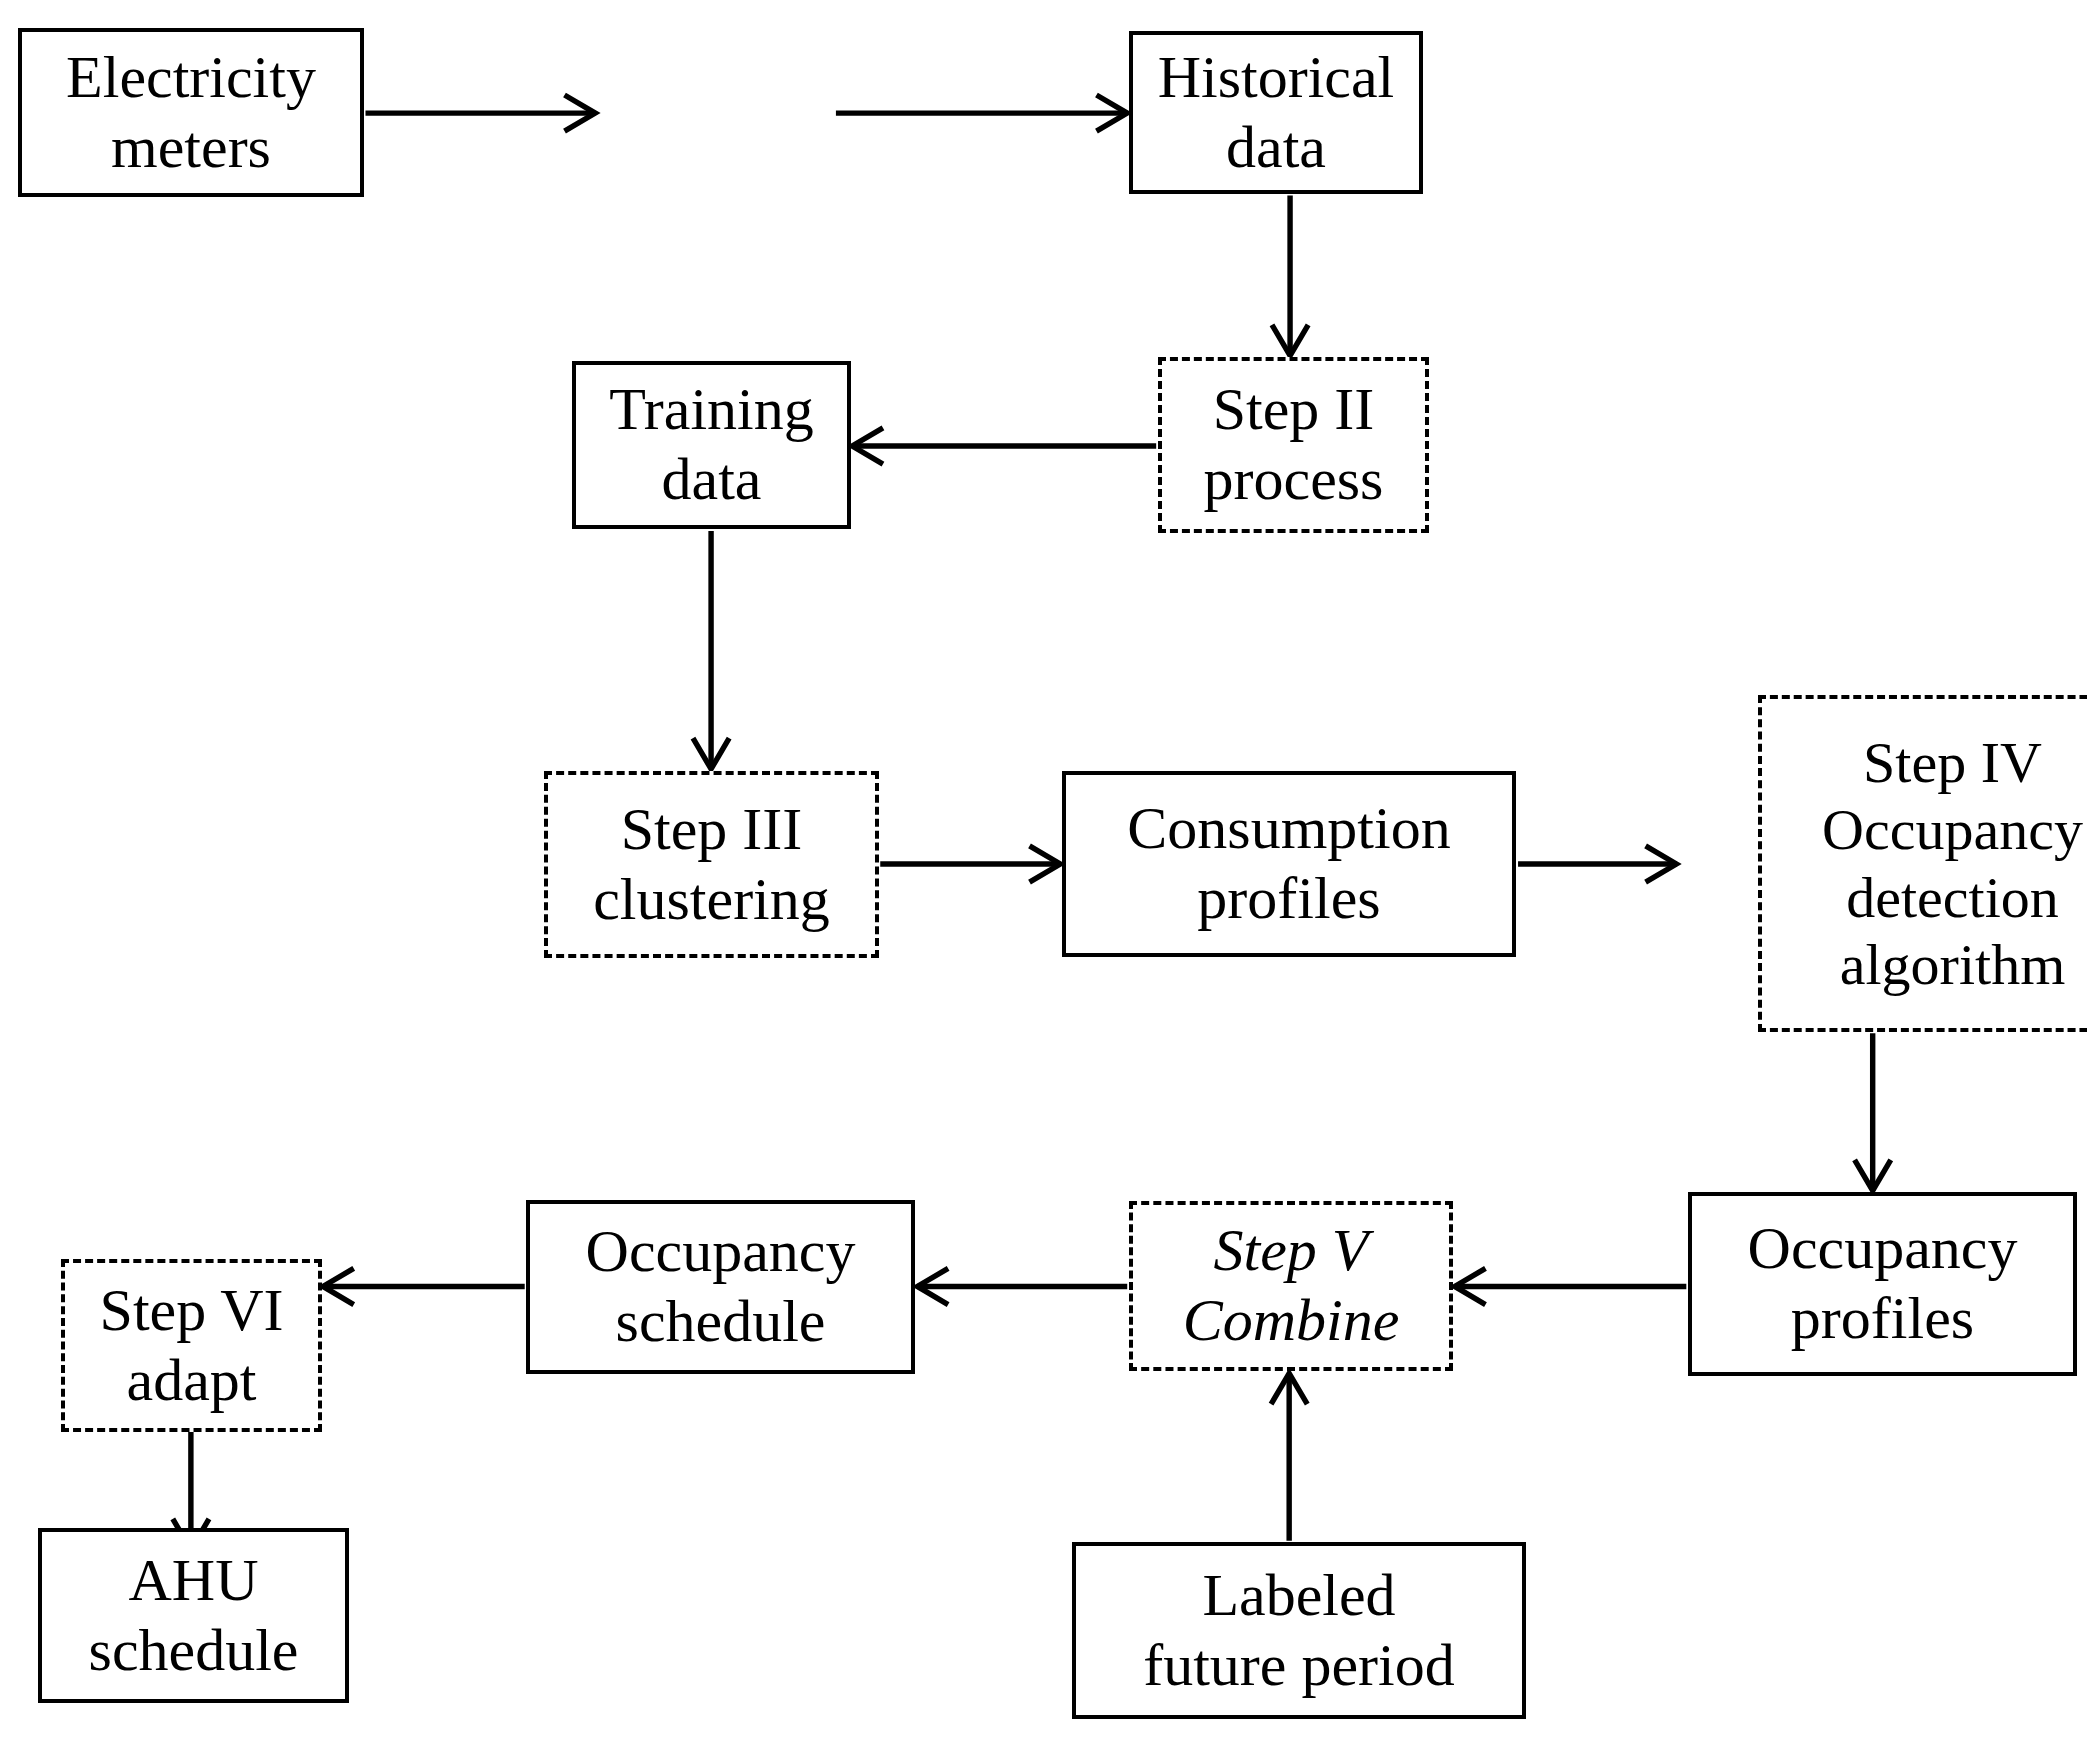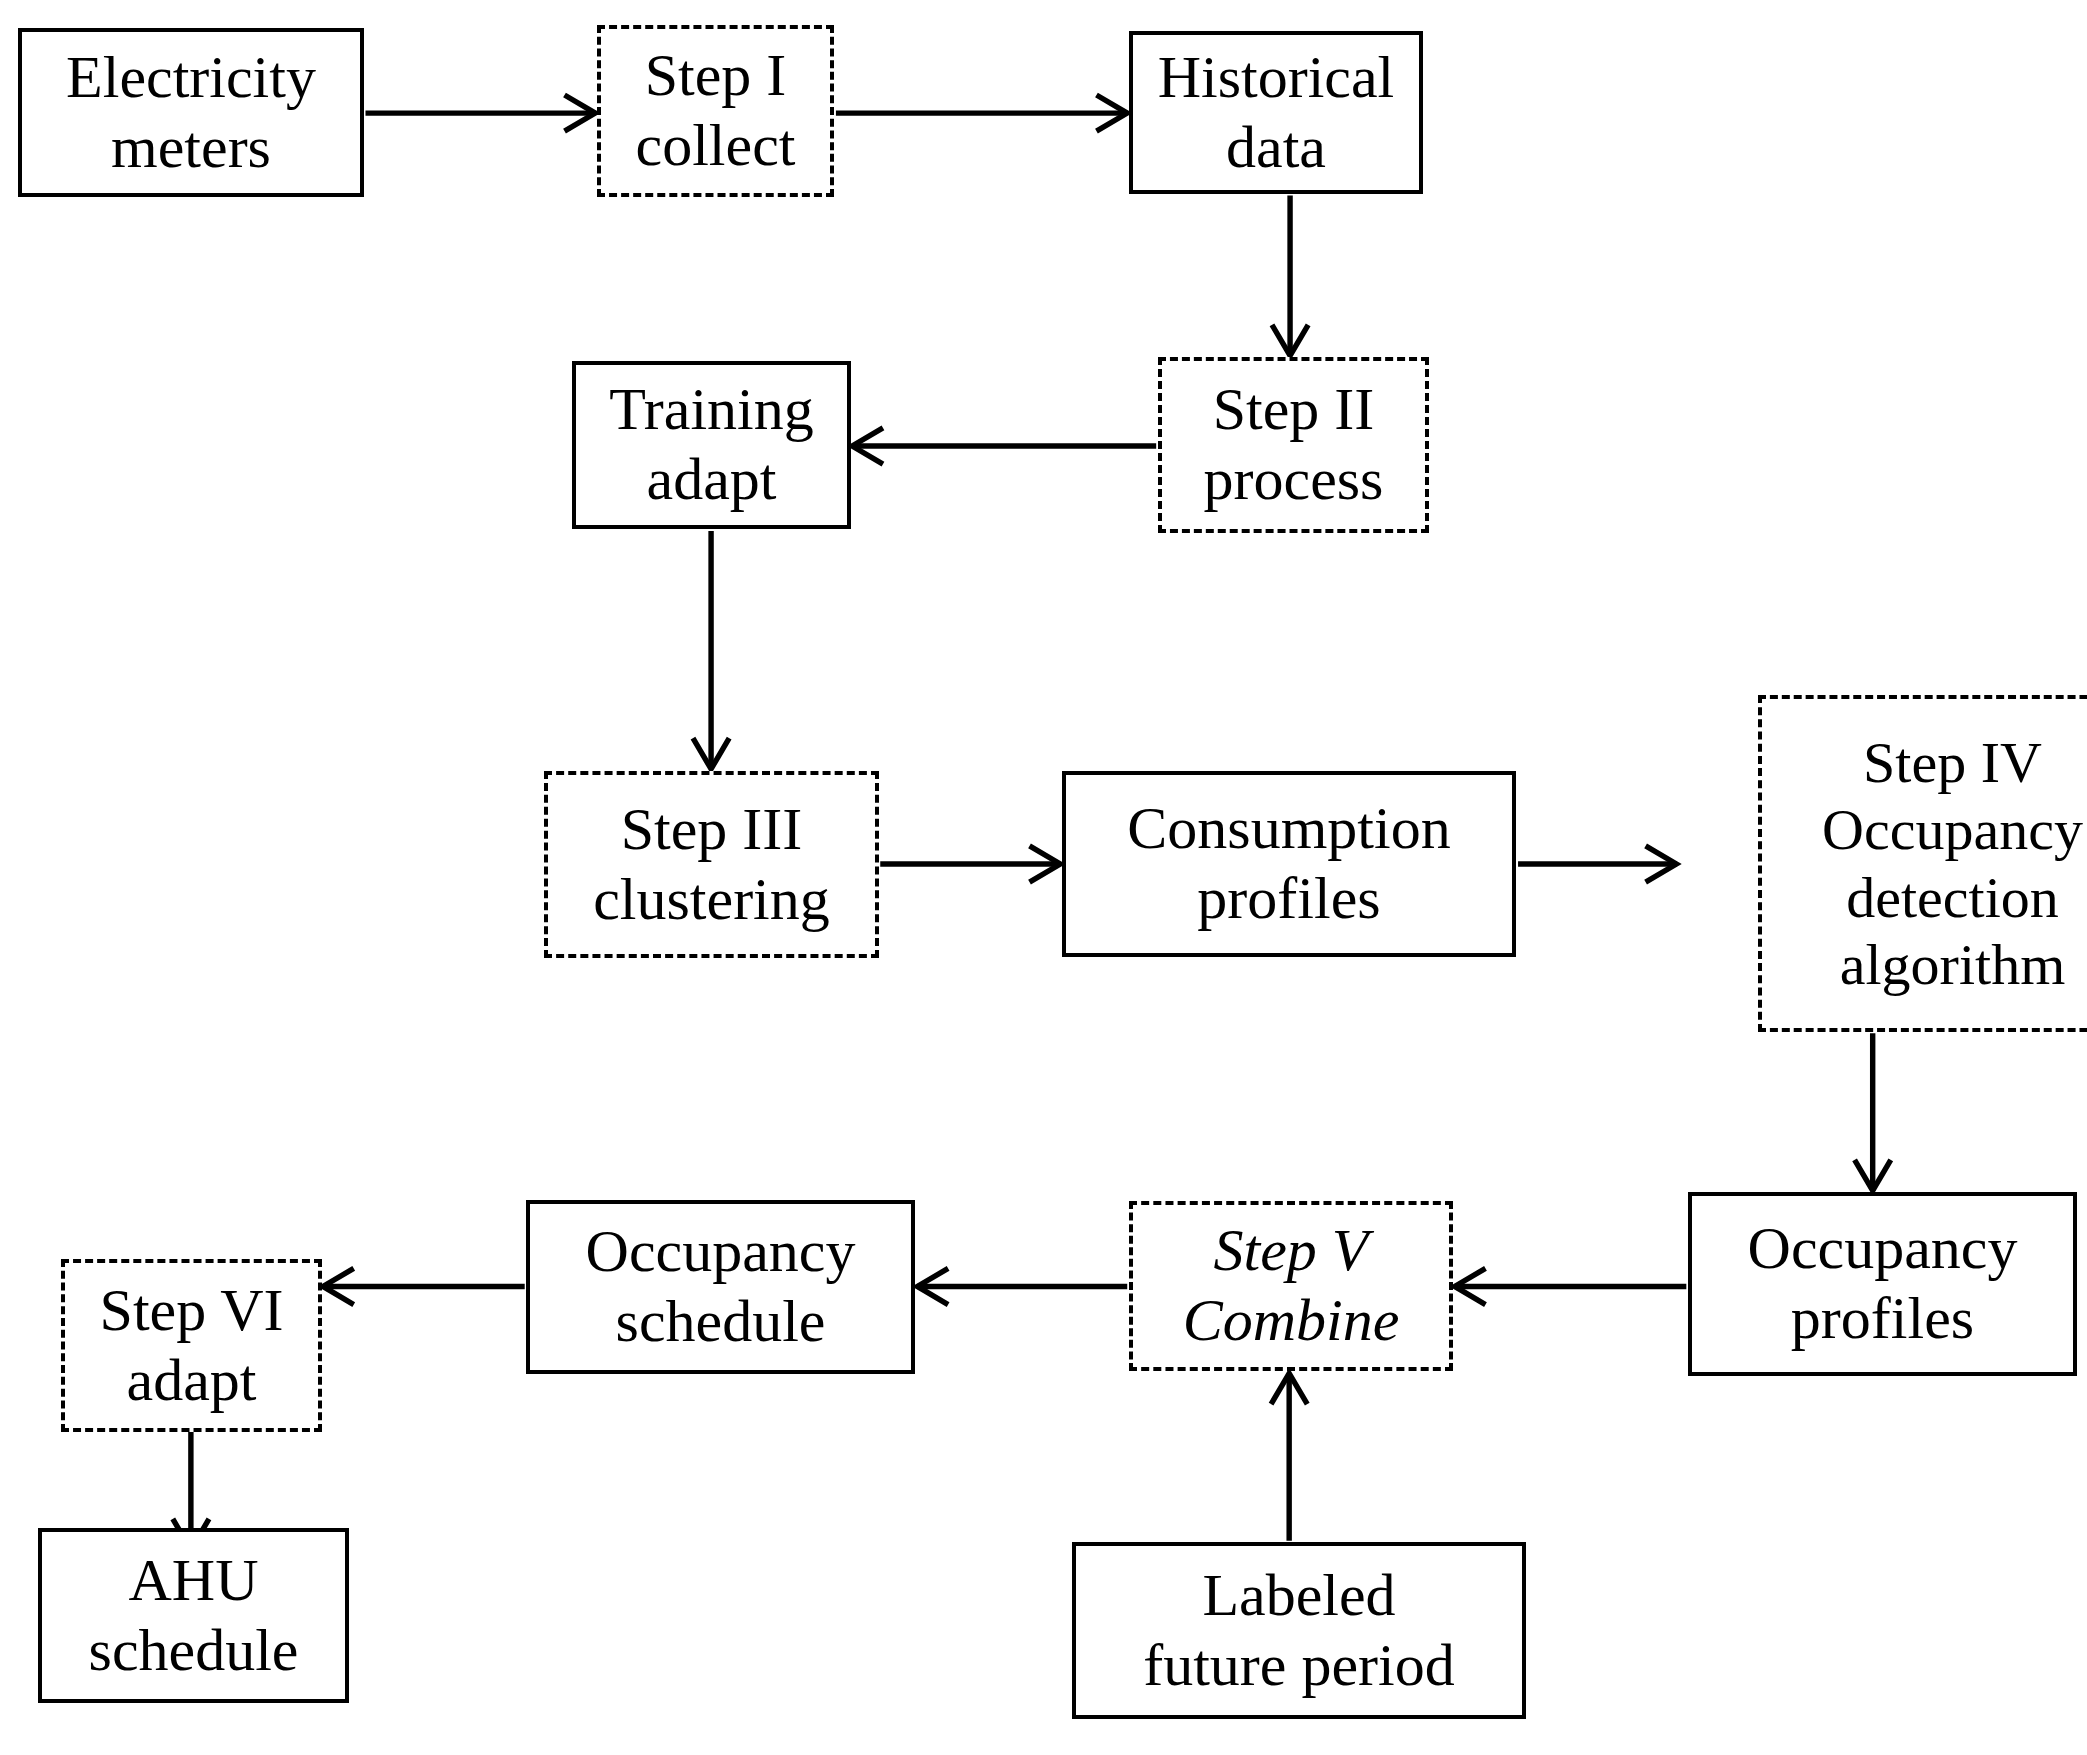--- a/index.html
+++ b/index.html
@@ -88,31 +88,27 @@
         <path d="M191,1679 L211,1713 L231,1679" fill="none" stroke="#000000" stroke-width="6" stroke-linecap="butt"></path>
         <line x1="1425" y1="1703" x2="1425" y2="1518" stroke="#000000" stroke-width="6"></line>
         <path d="M1405,1552 L1425,1518 L1445,1552" fill="none" stroke="#000000" stroke-width="6" stroke-linecap="butt"></path>
       </g>
   </svg>
 
   <div class="node solid" style="left: 18px; top: 28px; width: 346px; height: 169px; font-size: 60px; border-color: rgb(0, 0, 0);">
     <span class="node-label">Electricity
 meters</span>
   </div>
-  <div class="node dashed" style="left: 597px; top: 25px; width: 237px; height: 172px; font-size: 60px; border-style: dashed; border-color: rgb(0, 0, 0);">
-    <span class="node-label">Step I
-collect</span>
-  </div>
   <div class="node solid" style="left: 1129px; top: 31px; width: 294px; height: 163px; font-size: 60px; border-color: rgb(0, 0, 0);">
     <span class="node-label">Historical
 data</span>
   </div>
   <div class="node solid" style="left: 572px; top: 361px; width: 279px; height: 168px; font-size: 60px; border-color: rgb(0, 0, 0);">
     <span class="node-label">Training
-adapt</span>
+data</span>
   </div>
   <div class="node dashed" style="left: 1158px; top: 357px; width: 271px; height: 176px; font-size: 60px; border-style: dashed; border-color: rgb(0, 0, 0);">
     <span class="node-label">Step II
 process</span>
   </div>
   <div class="node dashed" style="left: 544px; top: 771px; width: 335px; height: 187px; font-size: 60px; border-style: dashed; border-color: rgb(0, 0, 0);">
     <span class="node-label">Step III
 clustering</span>
   </div>
   <div class="node solid" style="left: 1062px; top: 771px; width: 454px; height: 186px; font-size: 60px; border-color: rgb(0, 0, 0);">

